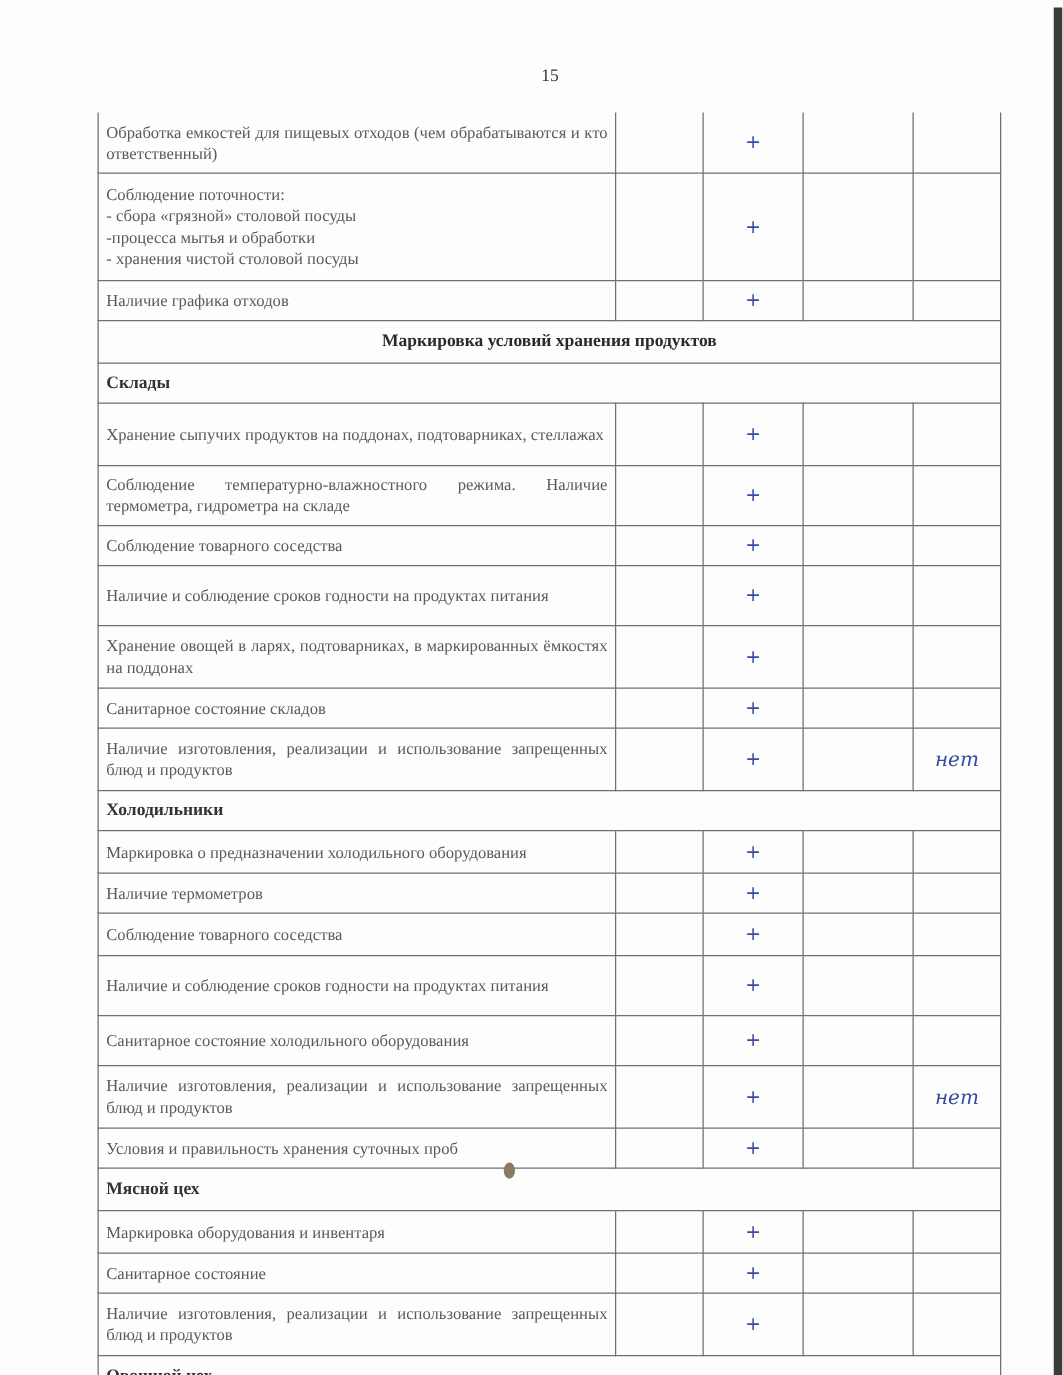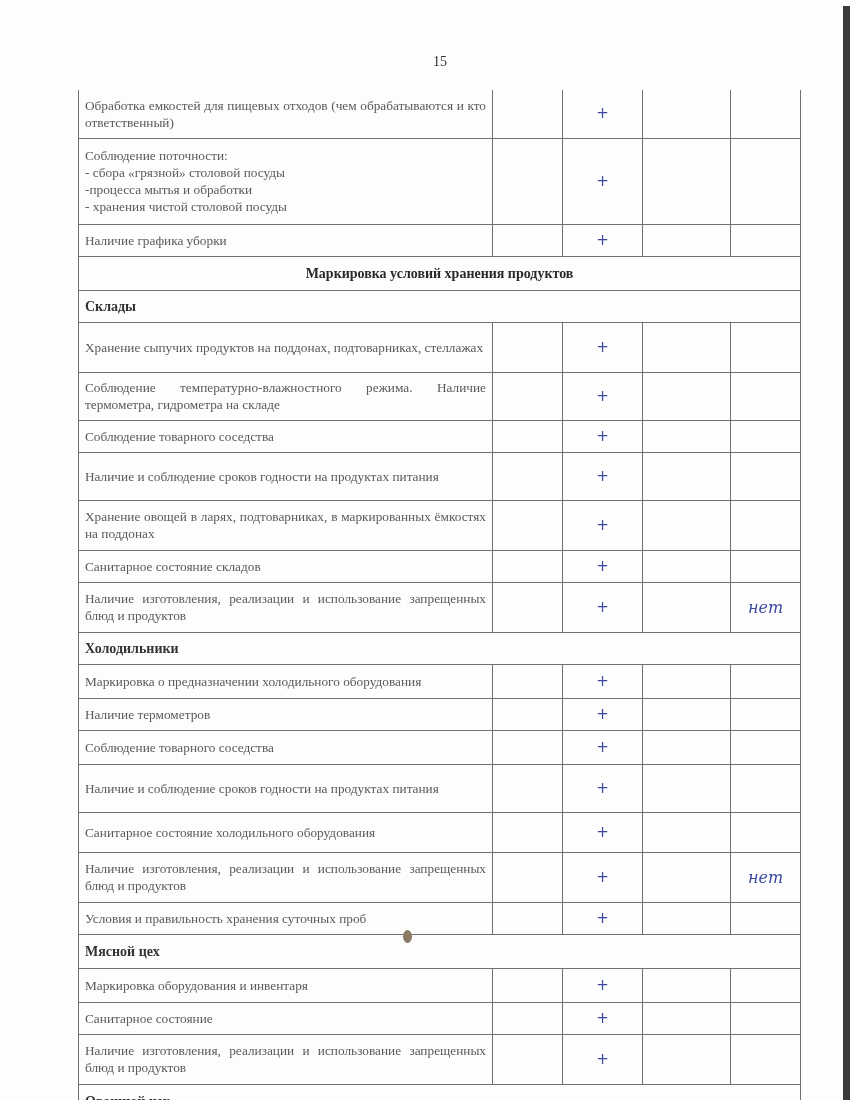--- a/index.html
+++ b/index.html
@@ -41,21 +41,21 @@
         <td class="desc" style="white-space: pre-line;">Соблюдение поточности:
 - сбора «грязной» столовой посуды
 -процесса мытья и обработки
 - хранения чистой столовой посуды</td>
         <td class="mark"></td>
         <td class="mark">+</td>
         <td class="mark"></td>
         <td class="hand"></td>
       </tr>
       <tr style="height: 32px;">
-        <td class="desc" style="white-space: pre-line;">Наличие графика уборки</td>
+        <td class="desc" style="white-space: pre-line;">Наличие графика отходов</td>
         <td class="mark"></td>
         <td class="mark">+</td>
         <td class="mark"></td>
         <td class="hand"></td>
       </tr>
       <tr class=" section" style="height: 34px;">
         <td colspan="5">Маркировка условий хранения продуктов</td>
       </tr>
       <tr class=" sub" style="height: 32px;">
         <td colspan="5">Склады</td>

